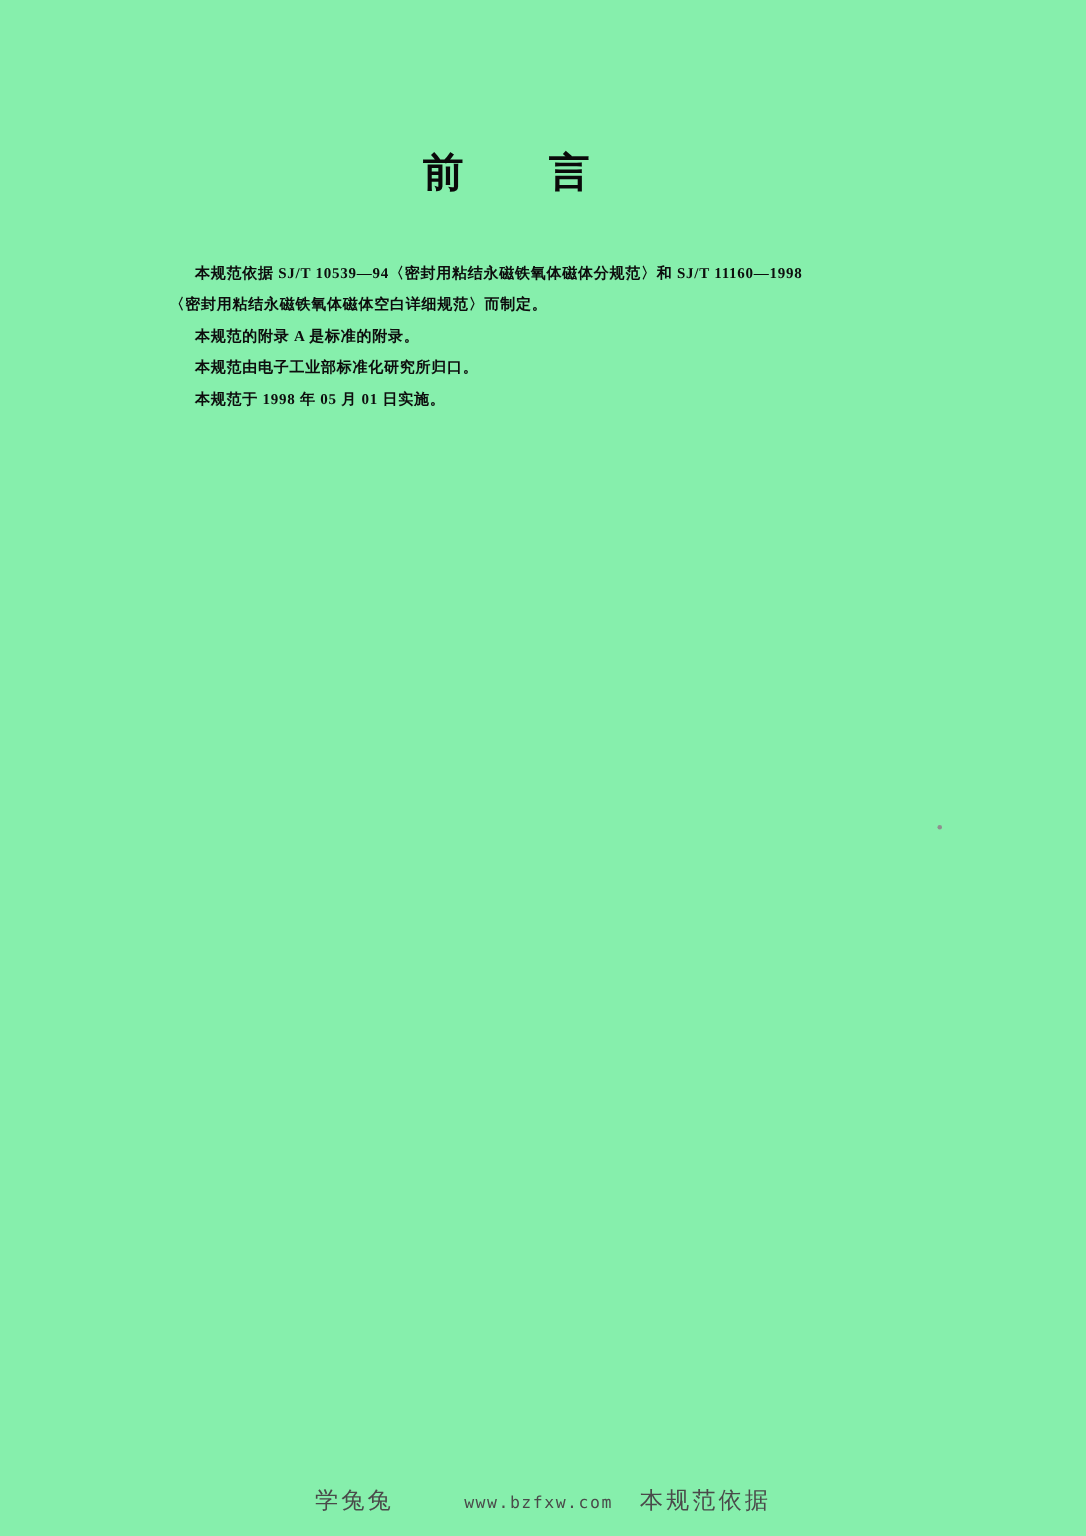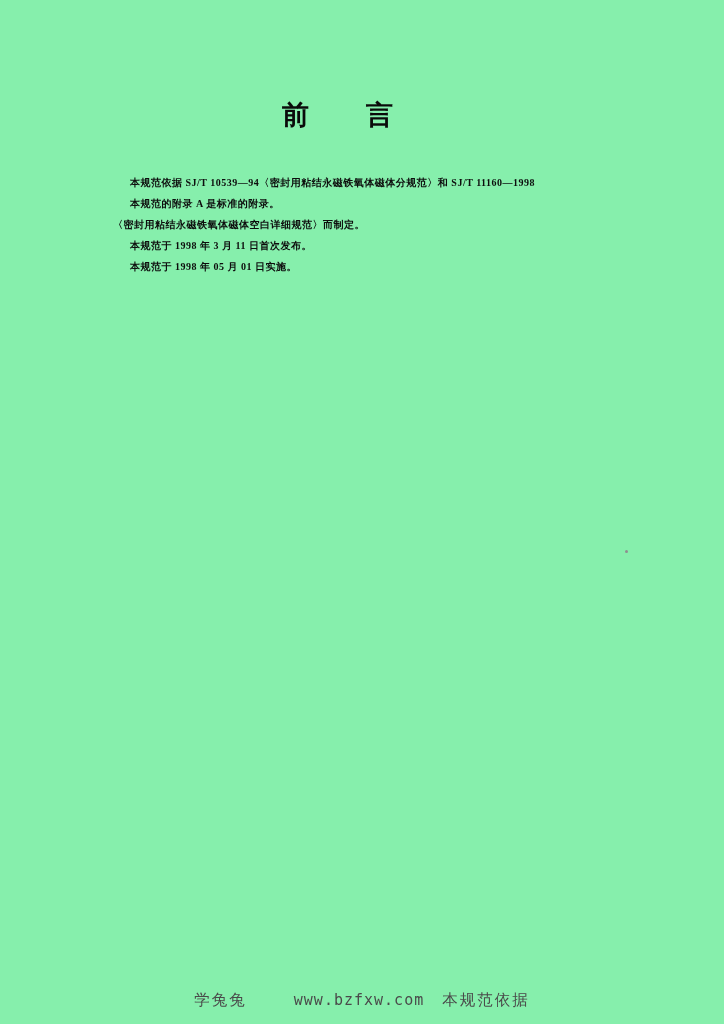--- a/index.html
+++ b/index.html
@@ -69,37 +69,37 @@
     color: #4a4a4a;
     font-size: 15.5px;
     font-weight: normal;
   }
   .wm-cn {
     font-family: "Liberation Serif", serif;
     letter-spacing: 2px;
   }
   .wm-url {
     font-family: "DejaVu Sans Mono", monospace;
-    font-size: 15px;
+    font-size: 11px;
     letter-spacing: 1px;
     margin-left: 29px;
   }
 </style>
 </head>
 <body>
 
 <div class="page">
 
   <h1 class="title">前　　言</h1>
 
   <div class="content">
     <div class="line indent">本规范依据 SJ/T 10539—94〈密封用粘结永磁铁氧体磁体分规范〉和 SJ/T 11160—1998</div>
+    <div class="line">〈密封用粘结永磁铁氧体磁体空白详细规范〉而制定。</div>
     <div class="line indent">本规范的附录 A 是标准的附录。</div>
-    <div class="line">〈密封用粘结永磁铁氧体磁体空白详细规范〉而制定。</div>
-    <div class="line indent">本规范于 1998 年 3 月 11 日首次发布。</div>
+    <div class="line indent">本规范由电子工业部标准化研究所归口。</div>
     <div class="line indent">本规范于 1998 年 05 月 01 日实施。</div>
   </div>
 
   <div class="speck"></div>
 
   <div class="watermark">
     <span class="wm-cn">学兔兔</span>
     <span class="wm-url">www.bzfxw.com</span>
     <span class="wm-cn">本规范依据</span>
   </div>

